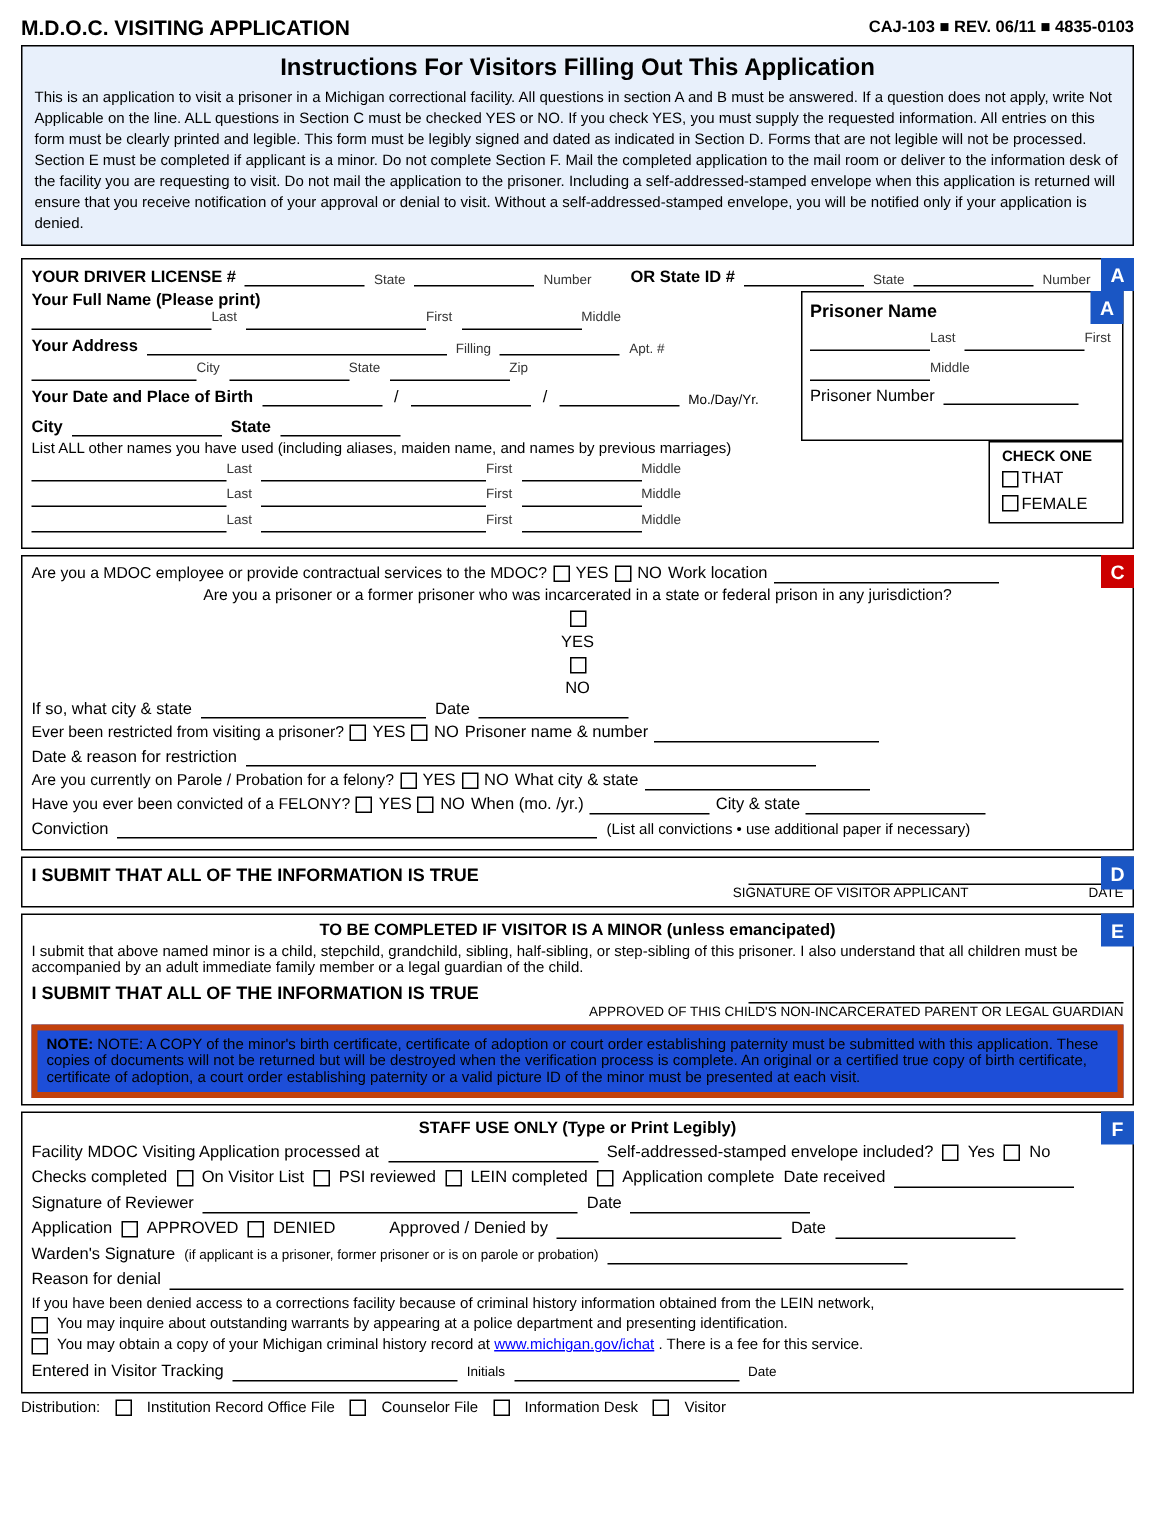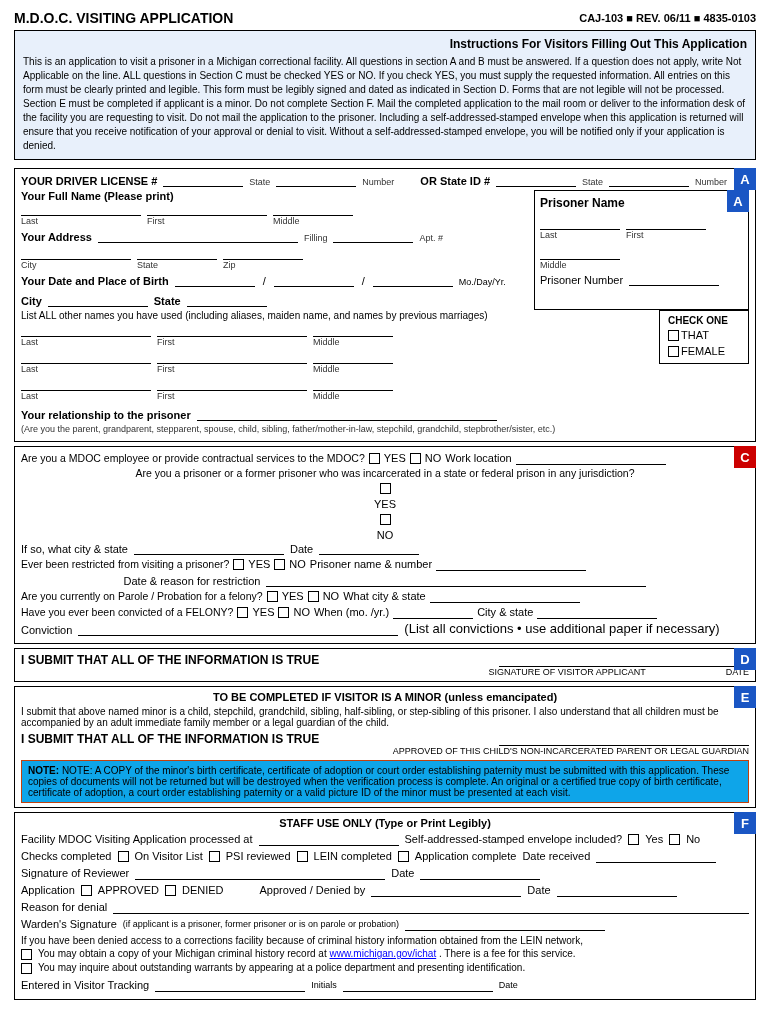--- a/index.html
+++ b/index.html
@@ -27,39 +27,39 @@
       font-size: 11px;
       font-weight: bold;
     }
     .instructions-box {
       border: 1px solid #000;
       padding: 6px 8px;
       margin-bottom: 8px;
       background: #e8f0fb;
     }
     .instructions-title {
-      text-align: right;
-      font-weight: bold;
-      font-size: 12px;
+      text-align: center;
+      font-weight: bold;
+      font-size: 16px;
       margin-bottom: 4px;
     }
     .instructions-text {
       font-size: 10px;
       line-height: 1.4;
     }
     .field-row {
       display: flex;
       align-items: flex-end;
       gap: 6px;
       margin-bottom: 3px;
       flex-wrap: wrap;
     }
     .field-group {
       display: flex;
-      flex-direction: column;
+      flex-direction: row;
     }
     .field-label {
       font-size: 9px;
       color: #333;
     }
     .field-line {
       border-bottom: 1px solid #000;
       min-width: 80px;
       height: 14px;
       display: inline-block;
@@ -115,22 +115,22 @@
       margin-bottom: 4px;
       position: relative;
     }
     .minor-title {
       text-align: center;
       font-weight: bold;
       font-size: 11px;
       margin-bottom: 3px;
     }
     .note-box {
-      background: #0ea5e9;
-      border: 1px solid #c2410c;
+      background: #1d4ed8;
+      border: 4px solid #c2410c;
       padding: 4px 6px;
       font-size: 10px;
       margin-top: 4px;
     }
     .staff-section {
       border: 1px solid #000;
       padding: 4px 6px;
       margin-bottom: 4px;
       position: relative;
     }
@@ -334,27 +334,20 @@
         <span>THAT</span>
       </div>
       <div style="margin-bottom:2px;"></div>
       <div class="checkbox-inline">
         <span class="chk"></span>
         <span>FEMALE</span>
       </div>
     </div>
   </div>
 
-  <div style="margin-bottom:3px;">
-    <div class="field-row">
-      <span class="bold-label">Your relationship to the prisoner</span>
-      <span class="field-line" style="width:300px;"></span>
-    </div>
-    <div style="font-size:9px; color:#333;">(Are you the parent, grandparent, stepparent, spouse, child, sibling, father/mother-in-law, stepchild, grandchild, stepbrother/sister, etc.)</div>
-  </div>
 </div>
 
 <div style="border:1px solid #000; padding:4px 6px; position:relative; margin-bottom:4px;">
   <div class="section-badge badge-red">C</div>
 
   <div class="checkbox-row" style="margin-bottom:2px;">
     <span class="question-text">Are you a MDOC employee or provide contractual services to the MDOC?</span>
     <span class="chk"></span>
     <span>YES</span>
     <span class="chk"></span>
@@ -380,21 +373,21 @@
   <div class="checkbox-row" style="margin-bottom:2px;">
     <span class="question-text">Ever been restricted from visiting a prisoner?</span>
     <span class="chk"></span>
     <span>YES</span>
     <span class="chk"></span>
     <span>NO</span>
     <span>Prisoner name &amp; number</span>
     <span class="field-line" style="width:150px;"></span>
   </div>
 
-  <div class="field-row" style="margin-bottom:2px;justify-content:center;">
+  <div class="field-row" style="margin-bottom:2px;">
     <span>Date &amp; reason for restriction</span>
     <span class="field-line" style="width:380px;"></span>
   </div>
 
   <div class="checkbox-row" style="margin-bottom:2px;">
     <span class="question-text">Are you currently on Parole / Probation for a felony?</span>
     <span class="chk"></span>
     <span>YES</span>
     <span class="chk"></span>
     <span>NO</span>
@@ -410,21 +403,21 @@
     <span>NO</span>
     <span>When (mo. /yr.)</span>
     <span class="field-line" style="width:80px;"></span>
     <span>City &amp; state</span>
     <span class="field-line" style="width:120px;"></span>
   </div>
 
   <div class="field-row">
     <span>Conviction</span>
     <span class="field-line" style="width:320px;"></span>
-    <span style="font-size:13px;">(List all convictions • use additional paper if necessary)</span>
+    <span style="font-size:10px;">(List all convictions • use additional paper if necessary)</span>
   </div>
 </div>
 
 <div style="border:1px solid #000; padding:4px 6px; position:relative; margin-bottom:4px;">
   <div class="section-badge badge-blue">D</div>
   <div style="display:flex; align-items:center; justify-content:space-between;">
     <span class="section-header-dark">I SUBMIT THAT ALL OF THE INFORMATION IS TRUE</span>
     <span class="field-line" style="width:250px;"></span>
   </div>
   <div style="display:flex; justify-content:flex-end; gap:80px; font-size:9px;">
@@ -488,50 +481,61 @@
     <span>APPROVED</span>
     <span class="chk"></span>
     <span>DENIED</span>
     <span style="margin-left:30px;">Approved / Denied by</span>
     <span class="underline-field" style="width:150px;"></span>
     <span>Date</span>
     <span class="underline-field" style="width:80px;"></span>
   </div>
 
   <div class="staff-row">
-    <span>Reason for denial</span>
-    <span class="underline-field" style="flex:1;width:500px;"></span>
-  </div>
-
-  <div class="staff-row">
     <span>Warden's Signature</span>
     <span style="font-size:9px;">(if applicant is a prisoner, former prisoner or is on parole or probation)</span>
     <span class="underline-field" style="width:200px;"></span>
   </div>
 
+  <div class="staff-row">
+    <span>Reason for denial</span>
+    <span class="underline-field" style="flex:1;width:500px;"></span>
+  </div>
+
 
   <div style="font-size:10px; margin:4px 0;">
     <div>If you have been denied access to a corrections facility because of criminal history information obtained from the LEIN network,</div>
+    <div style="display:flex; align-items:flex-start; gap:6px; margin:2px 0;">
+      <span class="chk" style="margin-top:1px;flex-shrink:0;"></span>
+      <span>You may inquire about outstanding warrants by appearing at a police department and presenting identification.</span>
+    </div>
     <div style="display:flex; align-items:flex-start; gap:6px; margin:2px 0;">
       <span class="chk" style="margin-top:1px;flex-shrink:0;"></span>
       <span>
         <span>You may obtain a copy of your Michigan criminal history record at</span>
         <span style="color:#00f; text-decoration:underline;">www.michigan.gov/ichat</span>
         <span>. There is a fee for this service.</span>
       </span>
     </div>
-    <div style="display:flex; align-items:flex-start; gap:6px; margin:2px 0;">
-      <span class="chk" style="margin-top:1px;flex-shrink:0;"></span>
-      <span>You may inquire about outstanding warrants by appearing at a police department and presenting identification.</span>
-    </div>
   </div>
 
   <div class="staff-row">
     <span>Entered in Visitor Tracking</span>
     <span class="underline-field" style="width:150px;"></span>
     <span style="font-size:9px;">Initials</span>
     <span class="underline-field" style="width:150px;"></span>
     <span style="font-size:9px;">Date</span>
   </div>
 </div>
 
 <div style="font-size:10px; margin-bottom:4px;">
+  <div class="distribution-row" style="margin-top:3px;">
+    <span>Distribution:</span>
+    <span class="chk"></span>
+    <span>Institution Record Office File</span>
+    <span class="chk"></span>
+    <span>Counselor File</span>
+    <span class="chk"></span>
+    <span>Information Desk</span>
+    <span class="chk"></span>
+    <span>Visitor</span>
+  </div>
 </div>
 
 </body></html>

